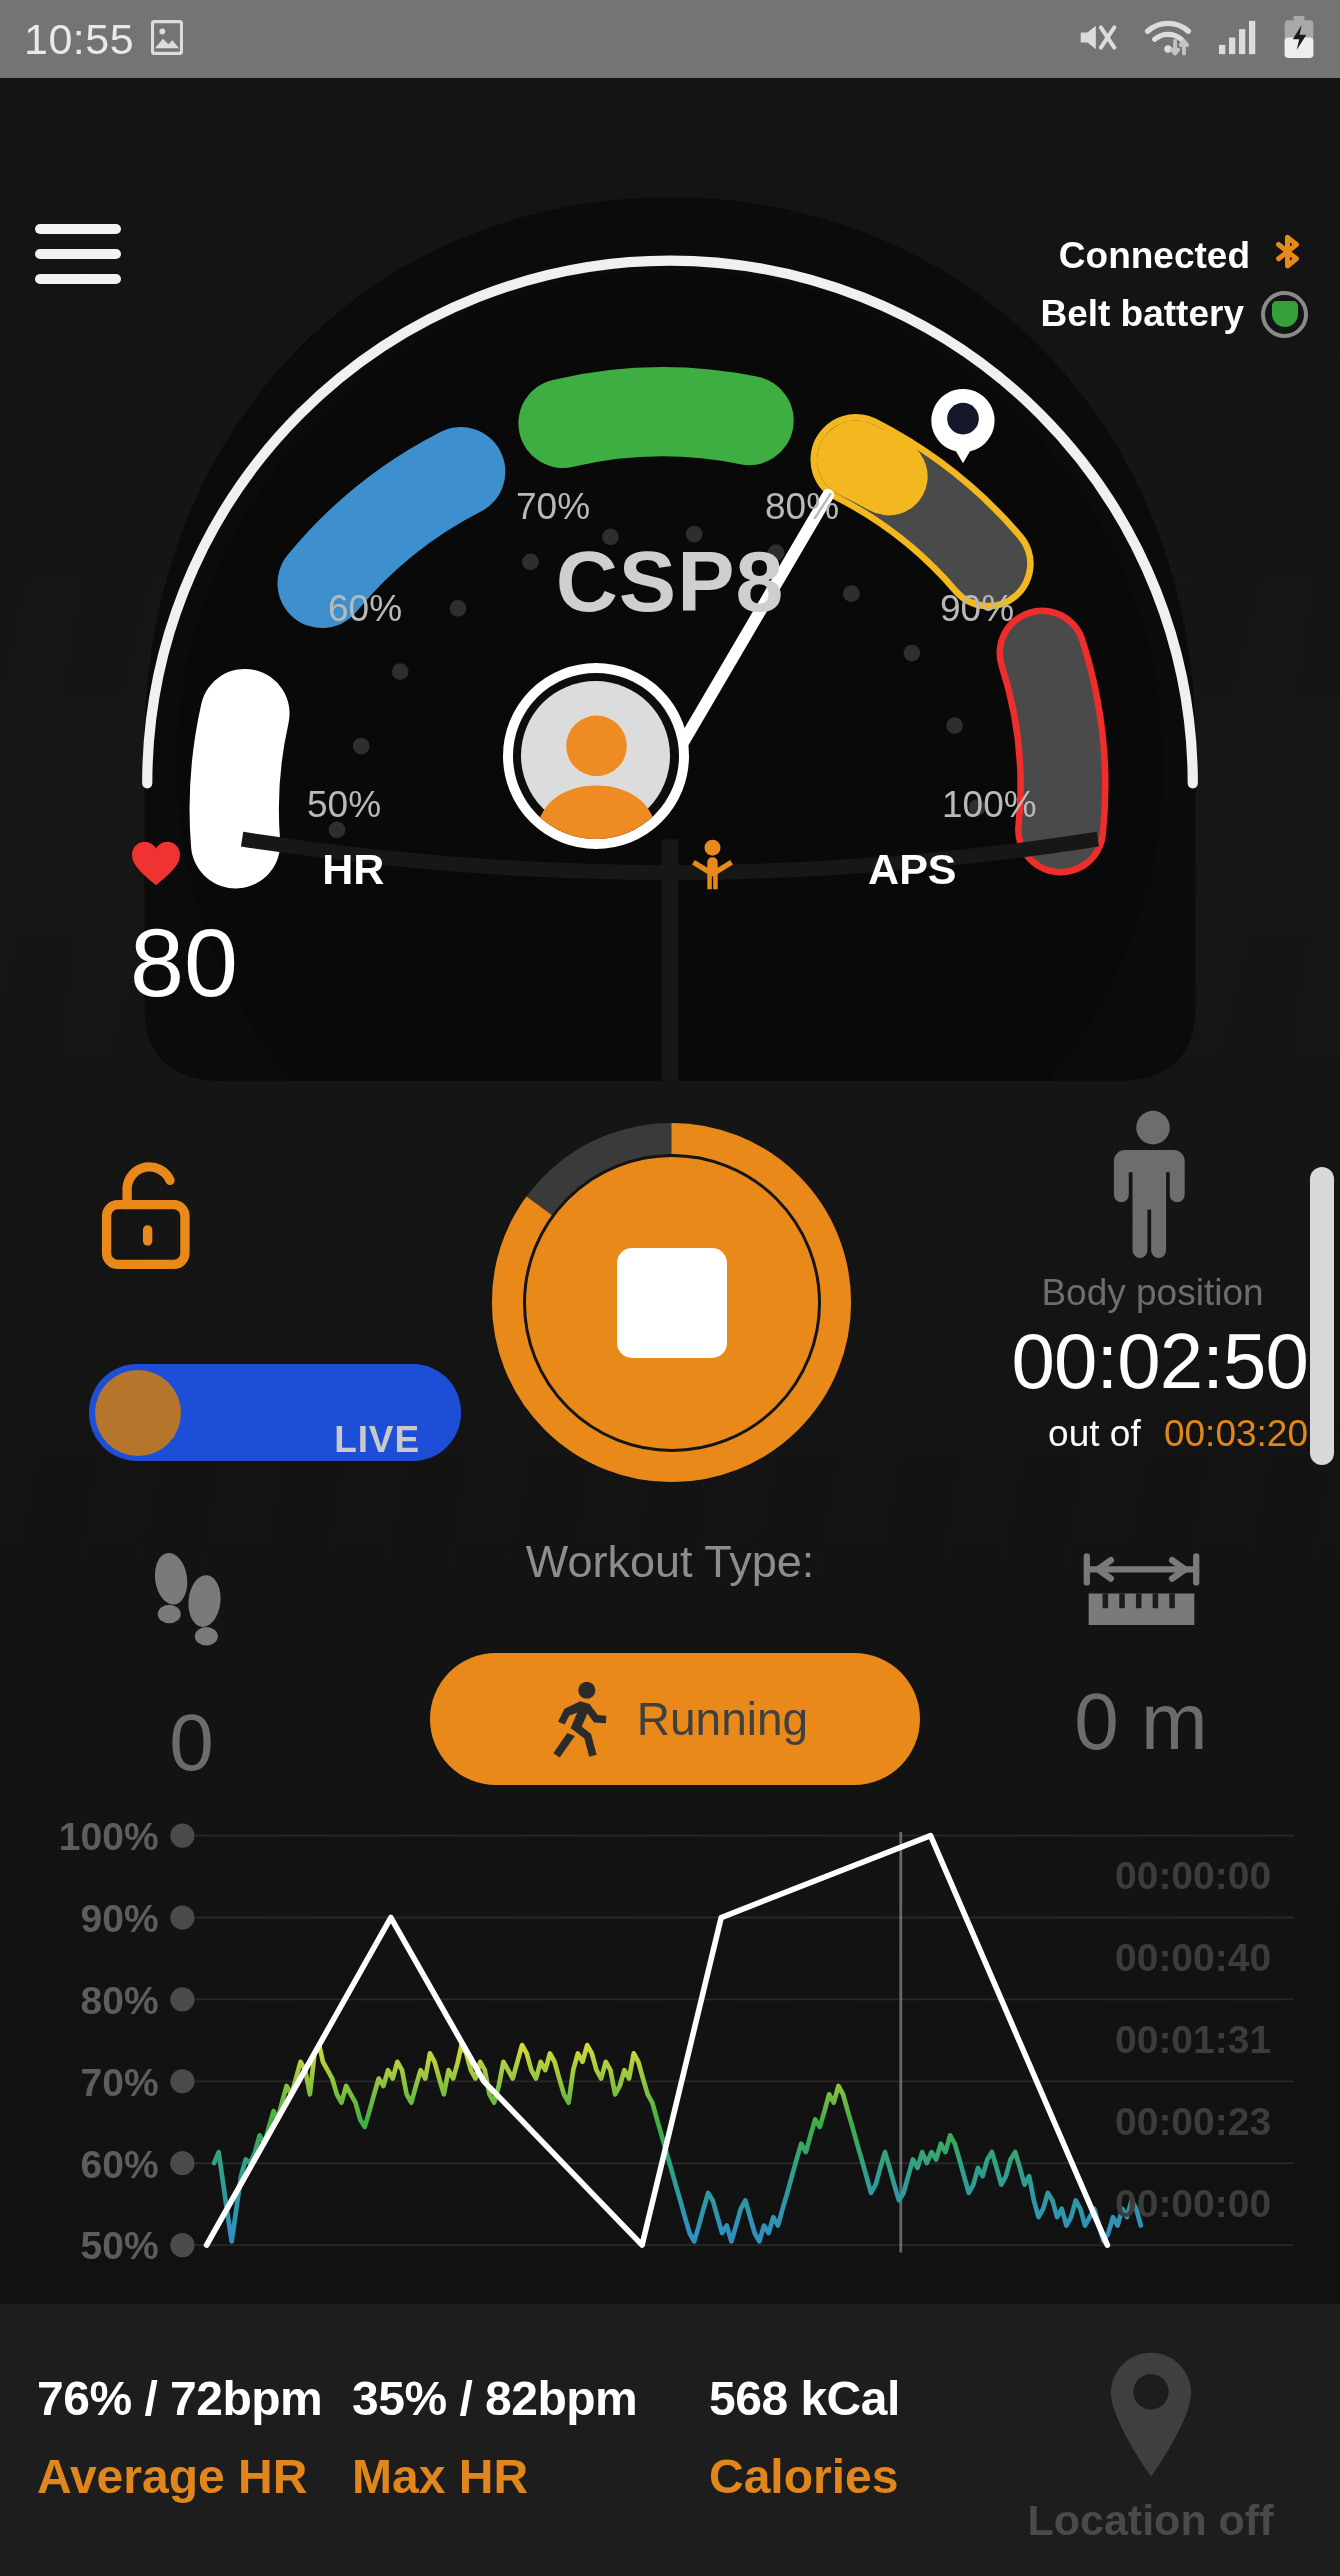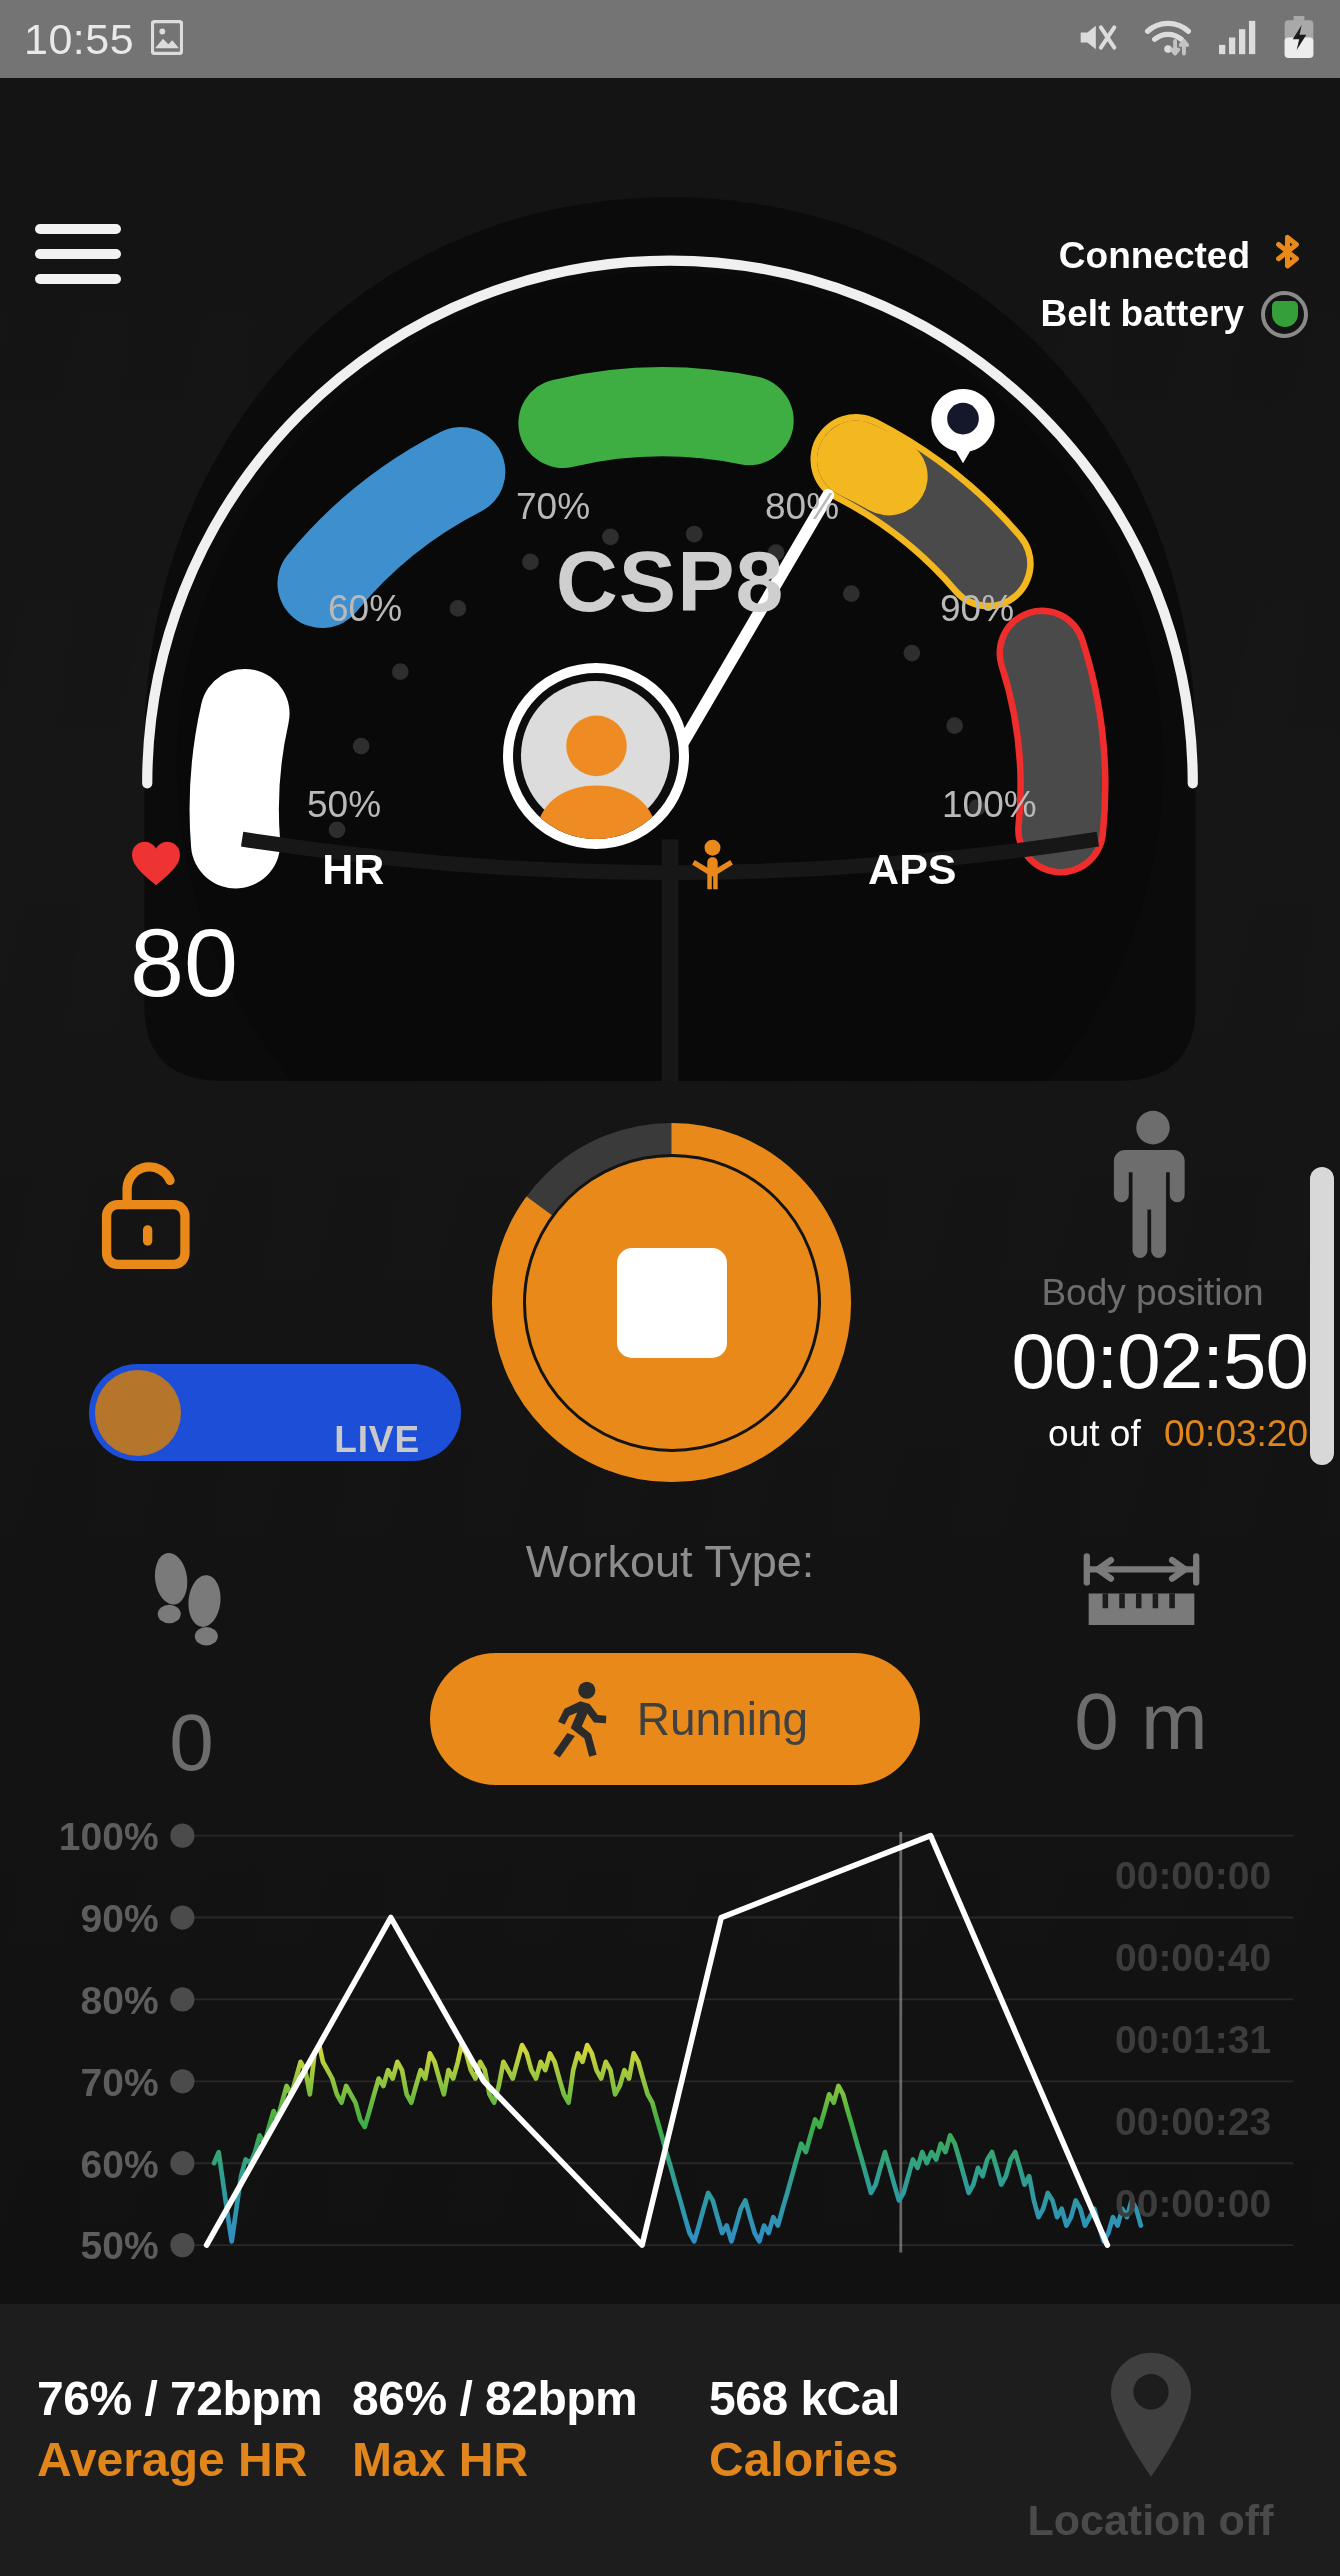--- a/index.html
+++ b/index.html
@@ -143,21 +143,21 @@
   .z-lab{ position:absolute; color:#3c3c3c; font-size:39px; font-weight:700; left:1115px; }
 
   
   .bottom{
     position:absolute; left:0; bottom:0; width:1340px; height:272px;
     background:rgba(30,30,30,.92);
     padding-left:9px;
   }
   .stat{ position:absolute; top:67px; }
   .stat .v{ color:#fff; font-size:48px; font-weight:700; letter-spacing:-0.5px; }
-  .stat .k{ color:#e0861c; font-size:48px; font-weight:700; margin-top:6px; }
+  .stat .k{ color:#e0861c; font-size:48px; font-weight:700; margin-top:23px; }
   .s1{ left:37px; } .s2{ left:352px; } .s3{ left:709px; }
   .loc{ position:absolute; right:50px; top:43px; width:279px; text-align:center; }
   .loc .cap{ color:#4a4a4a; font-size:43px; font-weight:700; margin-top:5.6px; }
 </style>
 </head>
 <body>
 
 <div class="statusbar">
   <div class="sb-time">10:55</div>
   <span class="sb-shot">
@@ -455,21 +455,21 @@
     <div class="z-lab" style="top:285px;">00:00:23</div>
     <div class="z-lab" style="top:367px;">00:00:00</div>
   </div>
 
   <div class="bottom">
     <div class="stat s1">
       <div class="v">76% / 72bpm</div>
       <div class="k">Average HR</div>
     </div>
     <div class="stat s2">
-      <div class="v">86% / 82bpm</div>
+      <div class="v">35% / 82bpm</div>
       <div class="k">Max HR</div>
     </div>
     <div class="stat s3">
       <div class="v">568 kCal</div>
       <div class="k">Calories</div>
     </div>
     <div class="loc">
       <svg width="110" height="140" viewBox="0 0 59 75">
         <path d="M29.5 3C17.6 3 8 12.6 8 24.5c0 15 21.5 45 21.5 45S51 39.5 51 24.5C51 12.6 41.4 3 29.5 3z" fill="#3f3f3f"></path>
         <circle cx="29.5" cy="24" r="9.5" fill="#1d1d1d"></circle>

